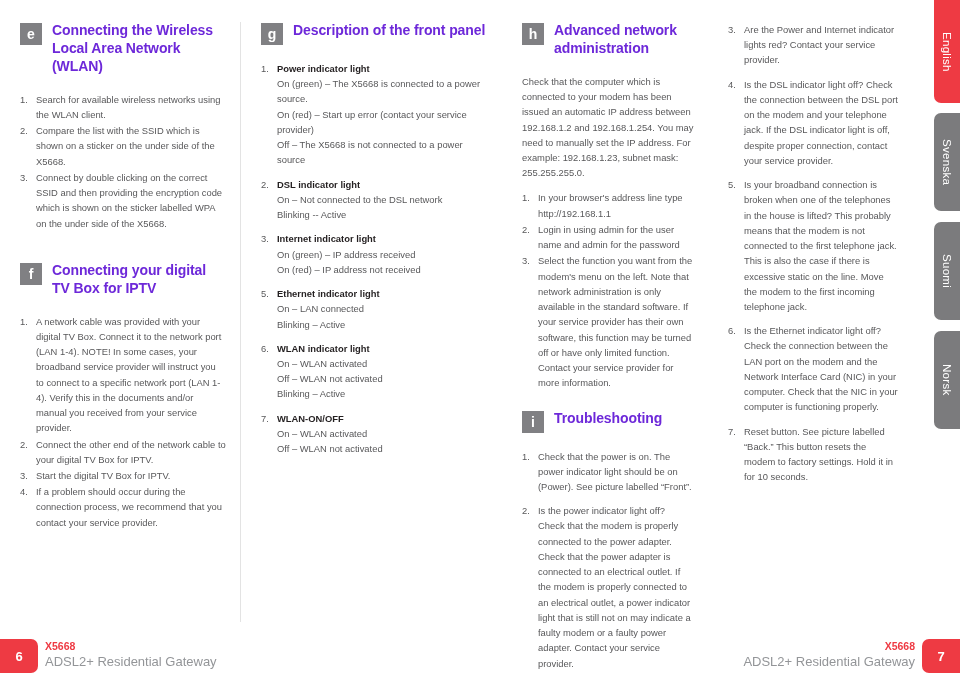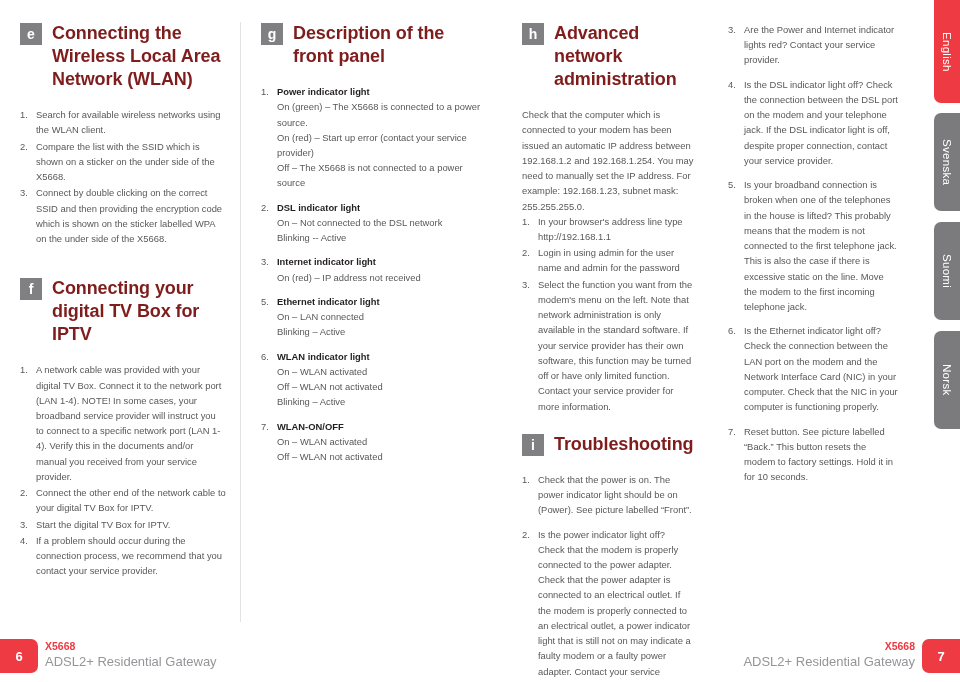--- a/index.html
+++ b/index.html
@@ -84,23 +84,23 @@
     height: 22px;
     background: #808083;
     color: #ffffff;
     font-size: 14px;
     font-weight: bold;
     line-height: 22px;
     text-align: center;
     margin-top: 1px;
   }
   .section-title {
-    font-size: 18px;
-    font-weight: bold;
-    color: #7f1d1d;
+    font-size: 14px;
+    font-weight: bold;
+    color: #6d28d9;
     line-height: 1.28;
     letter-spacing: -0.1px;
   }
 
   
   ol.numlist {
     list-style: none;
     font-size: 9.4px;
     line-height: 1.62;
   }
@@ -121,20 +121,21 @@
   .li-title {
     display: block;
     font-weight: bold;
     color: #231f20;
   }
   .li-line { display: block; }
 
   p.body {
     font-size: 9.4px;
     line-height: 1.62;
+    margin-bottom: 10px;
   }
   .gap-md { height: 18px; }
   .gap-lg { height: 30px; }
 
   
   .footer {
     position: absolute;
     left: 0;
     bottom: 0;
     width: 960px;
@@ -264,20 +265,21 @@
         </li>
         <li>
           <span class="num">2.</span>
           <span class="li-title">DSL indicator light</span>
           <span class="li-line">On – Not connected to the DSL network</span>
           <span class="li-line">Blinking -- Active</span>
         </li>
         <li>
           <span class="num">3.</span>
           <span class="li-title">Internet indicator light</span>
+          <span class="li-line">On (green) – IP address received</span>
           <span class="li-line">On (red) – IP address not received</span>
         </li>
         <li>
           <span class="num">5.</span>
           <span class="li-title">Ethernet indicator light</span>
           <span class="li-line">On – LAN connected</span>
           <span class="li-line">Blinking – Active</span>
         </li>
         <li>
           <span class="num">6.</span>

